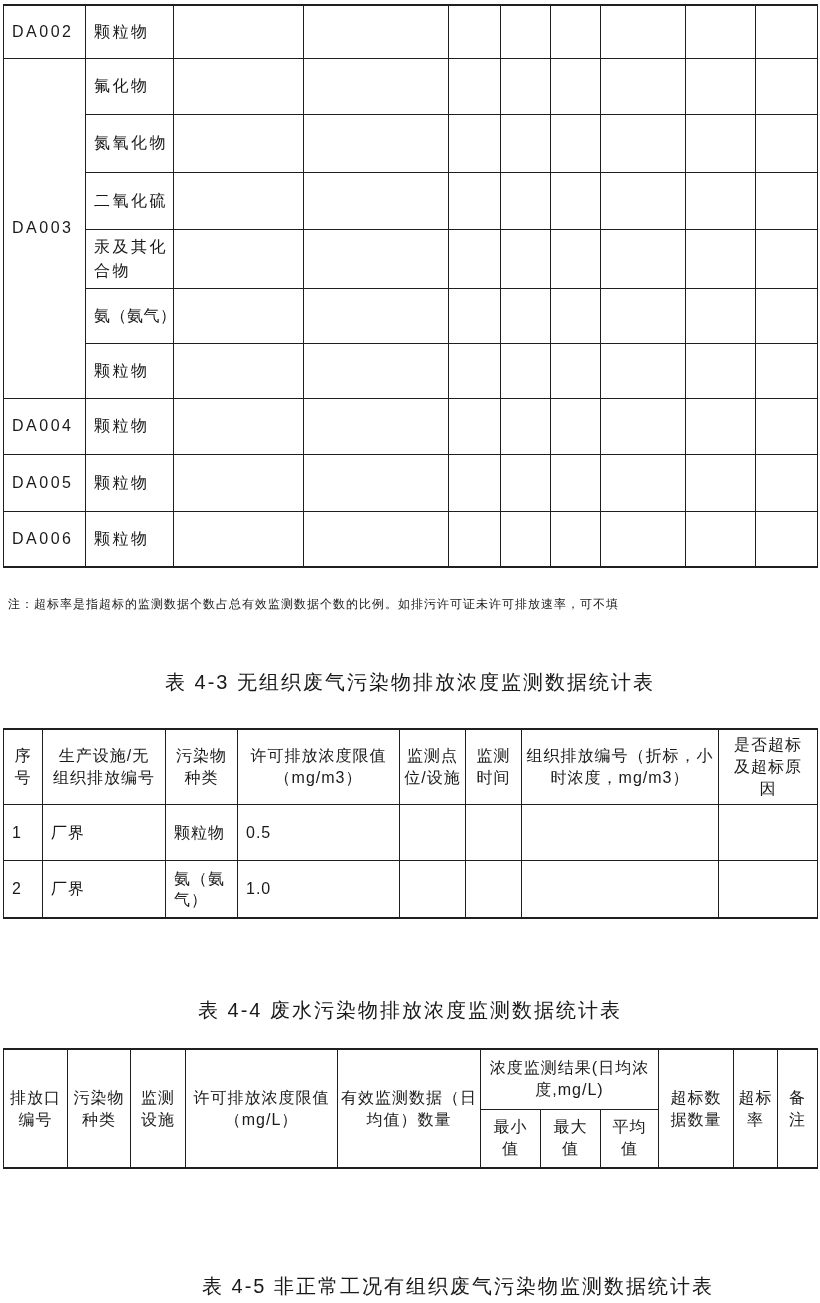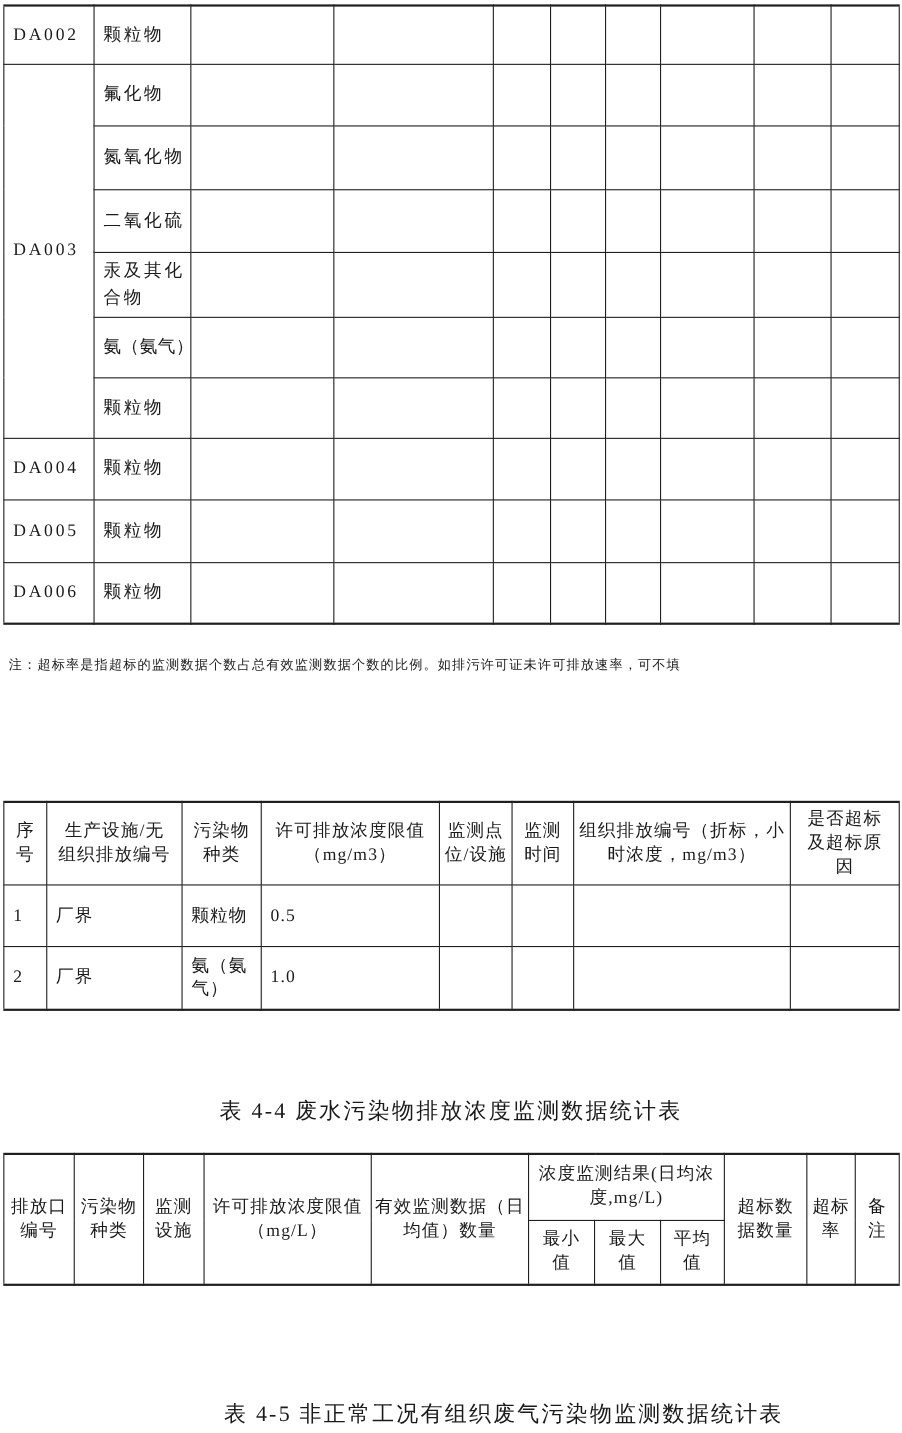--- a/index.html
+++ b/index.html
@@ -2,21 +2,21 @@
 <html><head>
 <meta charset="utf-8">
 <style>
   html, body { margin: 0; padding: 0; background: #ffffff; }
   .page {
     position: relative;
     width: 820px;
     height: 1303px;
     background: #ffffff;
     color: #1a1a1a;
-    font-family: Liberation Serif, serif;
+    font-family: Liberation Sans, sans-serif;
     overflow: hidden;
   }
   table {
     position: absolute;
     border-collapse: collapse;
     table-layout: fixed;
     background: #ffffff;
     border-top: 2px solid #1f1f1f;
     border-bottom: 2px solid #1f1f1f;
     border-left: 1px solid #1f1f1f;
@@ -229,20 +229,21 @@
           <td></td>
           <td></td>
           <td></td>
           <td></td>
     </tr>
   </tbody>
     </table>
 
   <div class="note" id="note1">注：超标率是指超标的监测数据个数占总有效监测数据个数的比例。如排污许可证未许可排放速率，可不填</div>
 
+  <div class="tbl-title" id="title43">表 4-3 无组织废气污染物排放浓度监测数据统计表</div>
 
   <table class="t43">
     <colgroup>
       <col style="width:39px">
         <col style="width:123px">
         <col style="width:72px">
         <col style="width:162px">
       <col style="width:66px">
         <col style="width:56px">
         <col style="width:197px">

